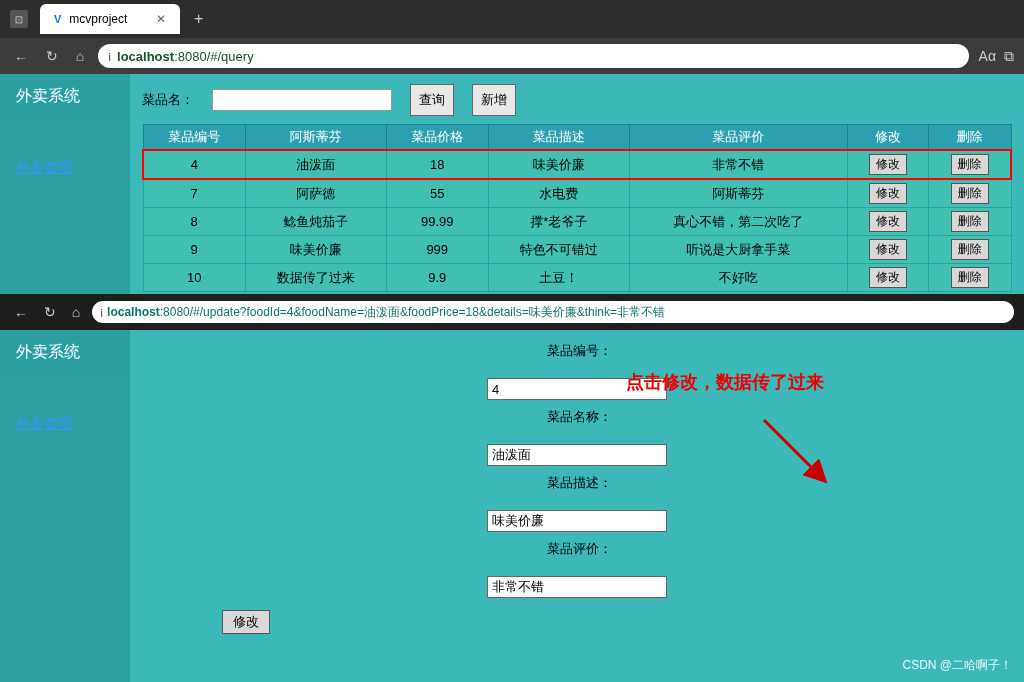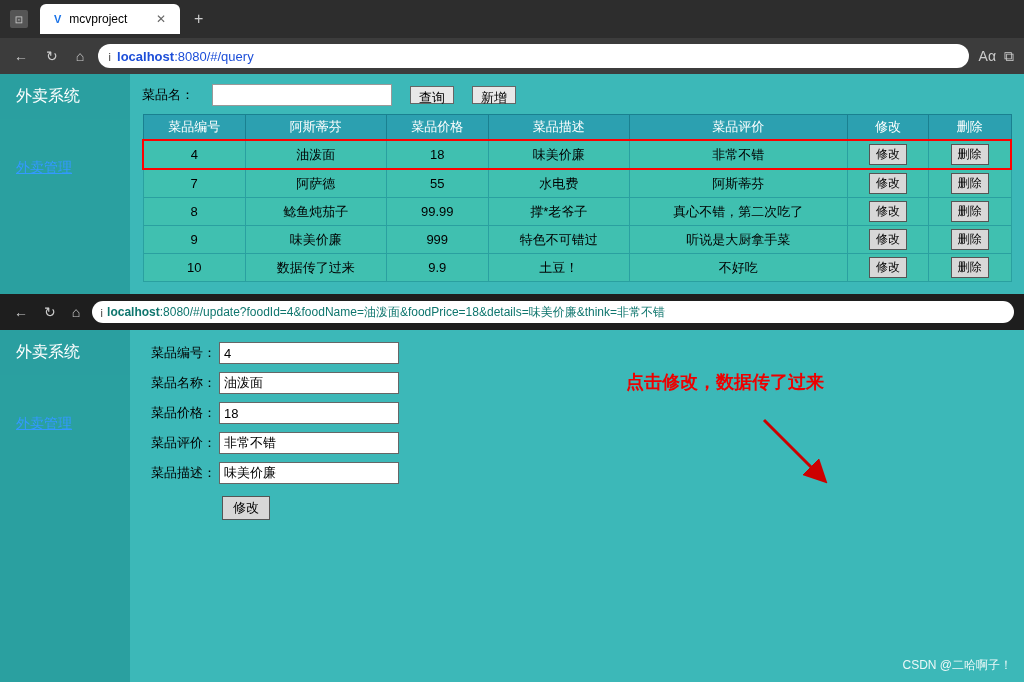--- a/index.html
+++ b/index.html
@@ -76,21 +76,21 @@
       align-items: center;
       padding: 0 10px;
       gap: 6px;
     }
     .address-icon {
       color: #444;
       font-size: 11px;
     }
     .address-text {
       font-size: 13px;
-      color: #1d4ed8;
+      color: #14532d;
     }
     .address-text span.bold { font-weight: bold; }
     .nav-right-icons {
       display: flex; gap: 8px; color: #ccc; font-size: 14px;
     }
 
     
     .app-panel-1 {
       background: #3cb8b8;
       height: 220px;
@@ -134,21 +134,21 @@
       font-size: 13px;
       padding: 0 4px;
       background: #fff;
     }
     .btn-query, .btn-add {
       border: 1px solid #666;
       background: #e8e8e8;
       padding: 2px 8px;
       cursor: pointer;
       font-size: 13px;
-      height: 18px;
+      height: 32px;
     }
 
     
     .food-table {
       border-collapse: collapse;
       width: 100%;
       font-size: 13px;
     }
     .food-table th {
       background: #2ca0b0;
@@ -221,21 +221,22 @@
       background: #2a9fa0;
     }
     .main-content-2 {
       flex: 1;
       padding: 12px 16px;
     }
     .form-row {
       display: flex;
       align-items: center;
       margin-bottom: 8px;
-      gap: 3px;
+      gap: 18px;
+      flex-direction: column;
     }
     .form-label { font-size: 13px; color: #000; width: 70px; text-align: right; }
     .form-input {
       border: 1px solid #666;
       height: 22px;
       width: 180px;
       padding: 0 4px;
       font-size: 13px;
       background: #fff;
     }
@@ -410,30 +411,26 @@
       <div class="main-content-2">
         <div class="form-row">
           <span class="form-label">菜品编号：</span>
           <input class="form-input" type="text" id="input-food-id" value="4" style="">
         </div>
         <div class="form-row">
           <span class="form-label">菜品名称：</span>
           <input class="form-input" type="text" id="input-food-name" value="油泼面" style="">
         </div>
         <div class="form-row">
-          <span class="form-label">菜品价格：</span>
-          <input class="form-input" type="text" id="input-food-price" value="18" style="">
+          <span class="form-label">菜品描述：</span>
+          <input class="form-input" type="text" id="input-food-desc" value="味美价廉" style="">
         </div>
         <div class="form-row">
           <span class="form-label">菜品评价：</span>
           <input class="form-input" type="text" id="input-food-review" value="非常不错" style="">
-        </div>
-        <div class="form-row">
-          <span class="form-label">菜品描述：</span>
-          <input class="form-input" type="text" id="input-food-desc" value="味美价廉" style="">
         </div>
         <button class="btn-modify">修改</button>
       </div>
 
       <div class="annotation-text">点击修改，数据传了过来</div>
 
       <div class="arrow-svg">
         <svg width="80" height="80" viewBox="0 0 80 80">
           <defs>
             <marker id="arrowhead" markerWidth="8" markerHeight="8" refX="4" refY="4" orient="auto">

